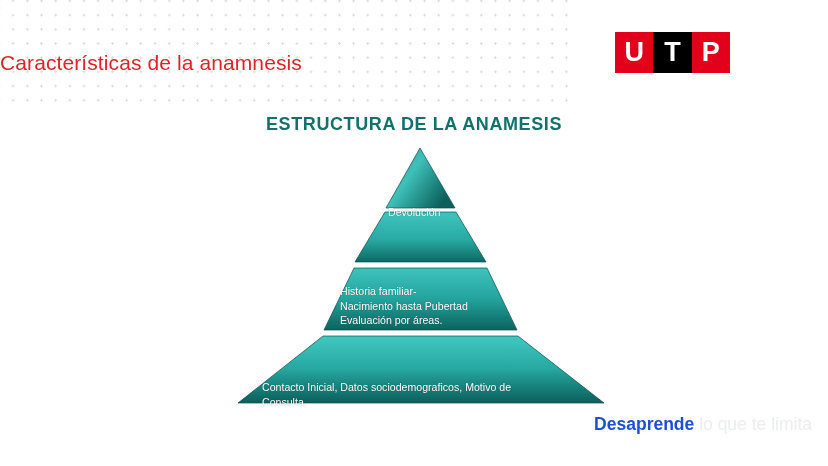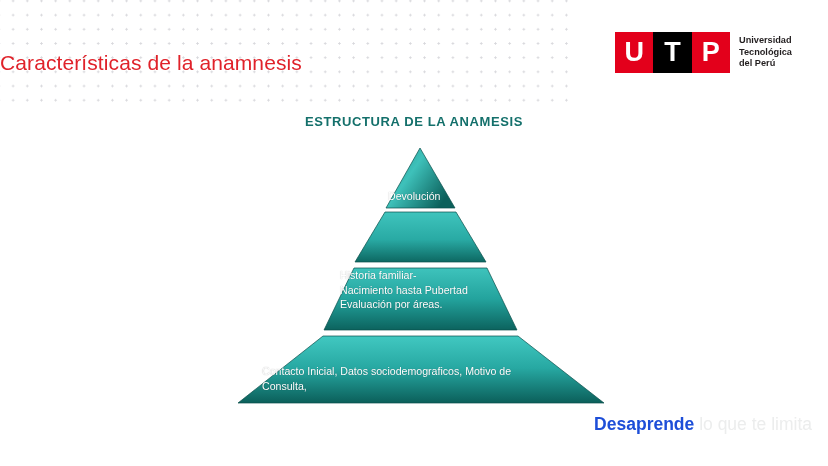--- a/index.html
+++ b/index.html
@@ -87,21 +87,21 @@
     white-space: nowrap;
   }
 
   
   #pyramid-heading {
     position: absolute;
     left: 0;
     top: 114px;
     width: 828px;
     text-align: center;
-    font-size: 13px;
+    font-size: 18px;
     font-weight: bold;
     color: #14706b;
     letter-spacing: 0.6px;
   }
 
   
   #pyramid {
     position: absolute;
     left: 0;
     top: 0;
@@ -110,20 +110,21 @@
     pointer-events: none;
   }
   .tier-label {
     position: absolute;
     color: #ffffff;
     font-size: 10.6px;
     line-height: 14.5px;
     text-shadow: 0 0 1px rgba(0,0,0,0.35);
     white-space: pre-line;
     pointer-events: auto;
+    margin-top: 16px;
   }
   #label-tier-1 { left: 388px; top: 189px; }
   #label-tier-2 { left: 356px; top: 233px; }
   #label-tier-3 { left: 340px; top: 268px; }
   #label-tier-4 { left: 262px; top: 364px; }
 
   
   #footer-tagline {
     position: absolute;
     right: 16px;
@@ -144,25 +145,20 @@
 
   <div id="dot-grid"></div>
 
   <div id="slide-title">Características de la anamnesis</div>
 
   <div id="utp-logo">
     <div id="utp-mark">
       <div class="utp-cell red">U</div>
       <div class="utp-cell black">T</div>
       <div class="utp-cell red">P</div>
-    </div>
-    <div id="utp-words">
-      <div>Universidad</div>
-      <div>Tecnológica</div>
-      <div>del Perú</div>
     </div>
   </div>
 
   <div id="pyramid-heading">ESTRUCTURA DE LA ANAMESIS</div>
 
   <svg id="pyramid" viewBox="0 0 828 466" width="828" height="466">
     <defs>
       <linearGradient id="gradTier1" x1="0" y1="0" x2="1" y2="0">
         <stop offset="0%" stop-color="#0e6f6a"></stop>
         <stop offset="42%" stop-color="#3cbfb8"></stop>

